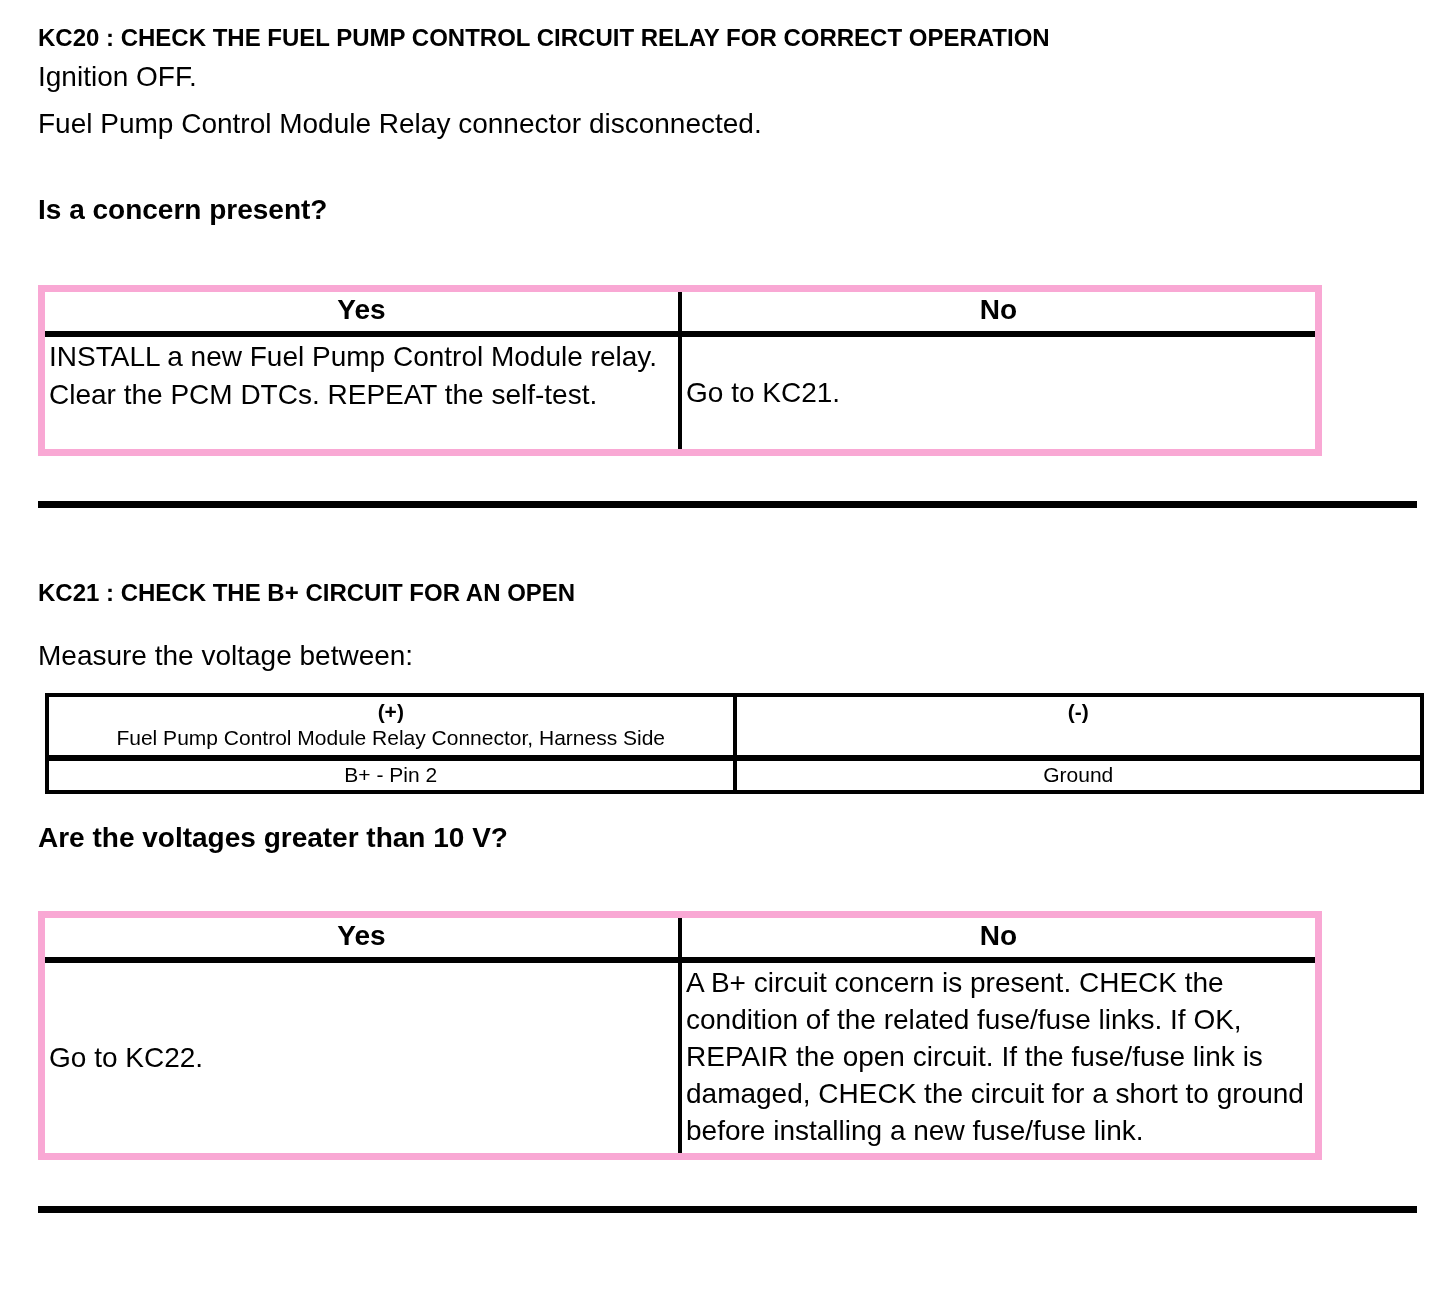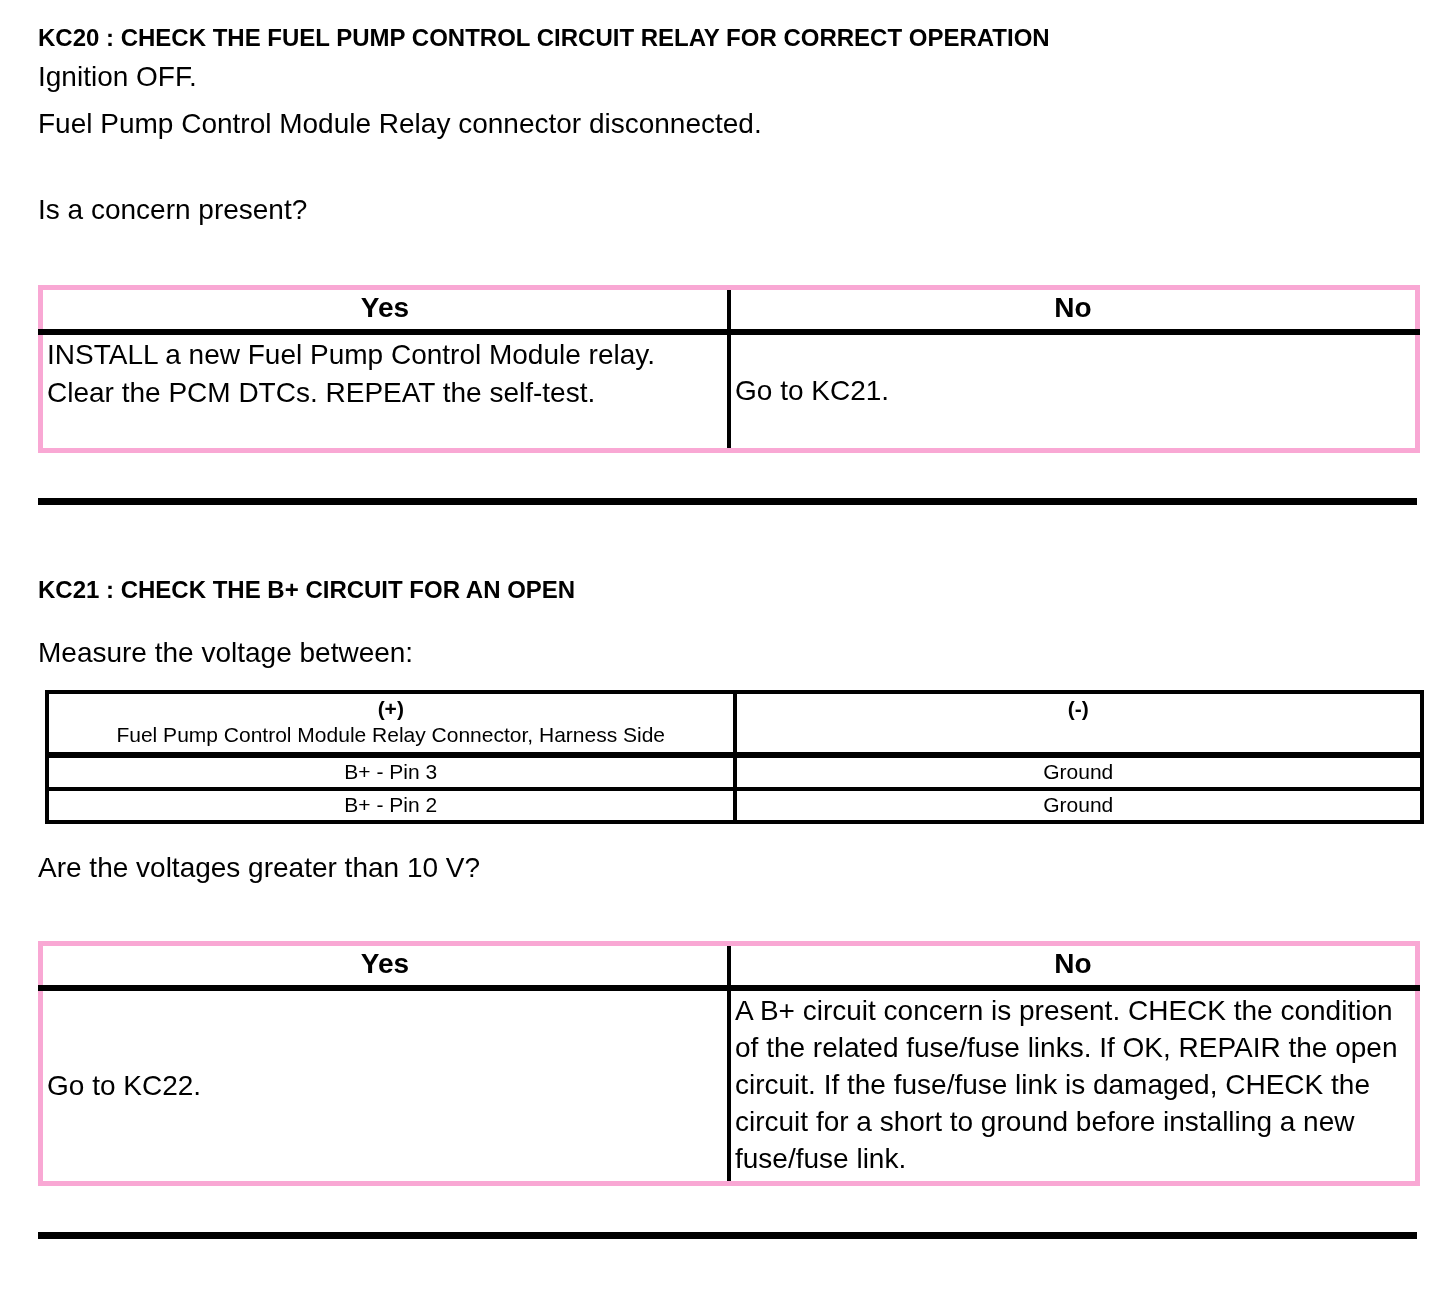--- a/index.html
+++ b/index.html
@@ -31,33 +31,33 @@
   
   .steps { margin-top: 8px; }
   .step-line {
     font-size: 28px;
     line-height: 34px;
     margin: 0 0 13px 0;
   }
 
   .question {
     font-size: 28px;
-    font-weight: normal;
+    font-weight: bold;
     line-height: 33px;
     margin: 0;
   }
   .q1 { margin-top: 52px; }
   .q2 { margin-top: 27px; }
 
   
   table.decision-table {
     border-collapse: collapse;
     table-layout: fixed;
-    width: 1382px;
-    border: 5px solid #f9a8d4;
+    width: 1284px;
+    border: 7px solid #f9a8d4;
   }
   .decision-table th,
   .decision-table td {
     border: 4px solid #000;
     width: 50%;
   }
   .decision-table th {
     font-size: 28px;
     font-weight: bold;
     text-align: center;
@@ -183,24 +183,20 @@
             <div class="sign-line">(+)</div>
             <div class="desc-line">Fuel Pump Control Module Relay Connector, Harness Side</div>
           </th>
           <th>
             <div class="sign-line">(-)</div>
           </th>
         </tr>
       </thead>
       <tbody>
         <tr>
-          <td>B+ - Pin 3</td>
-          <td>Ground</td>
-        </tr>
-        <tr>
           <td>B+ - Pin 2</td>
           <td>Ground</td>
         </tr>
       </tbody>
     </table>
 
     <p class="question q2">Are the voltages greater than 10 V?</p>
 
     <table class="decision-table dt3">
       <thead>

